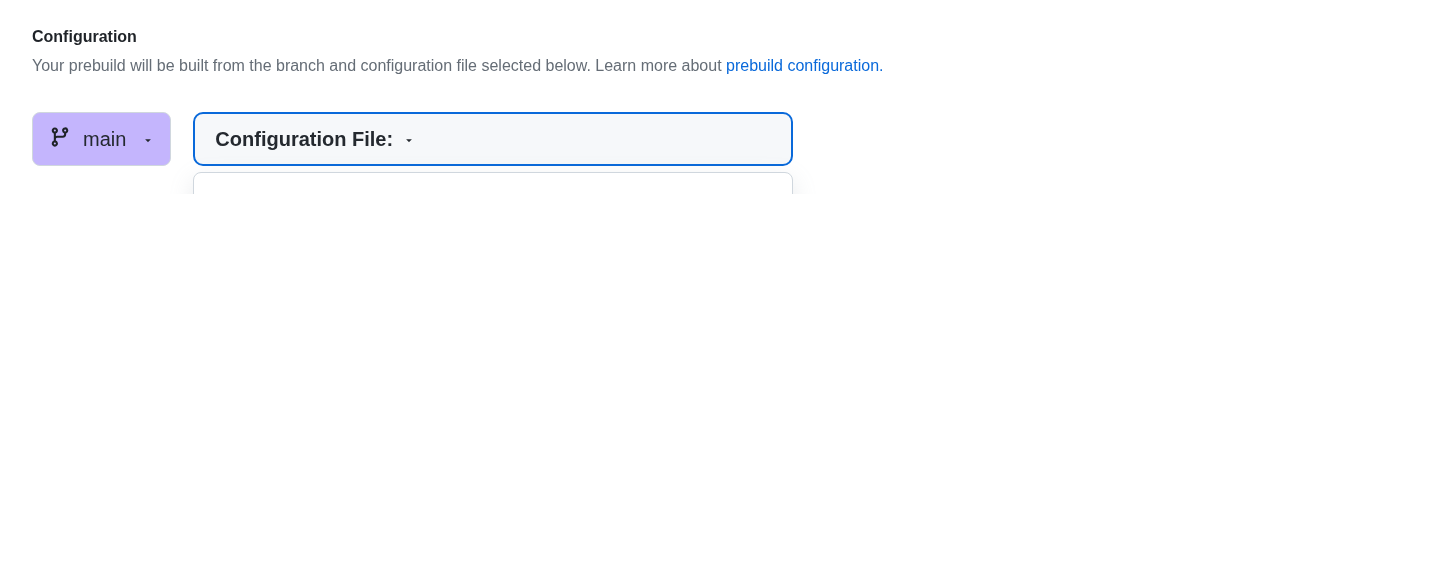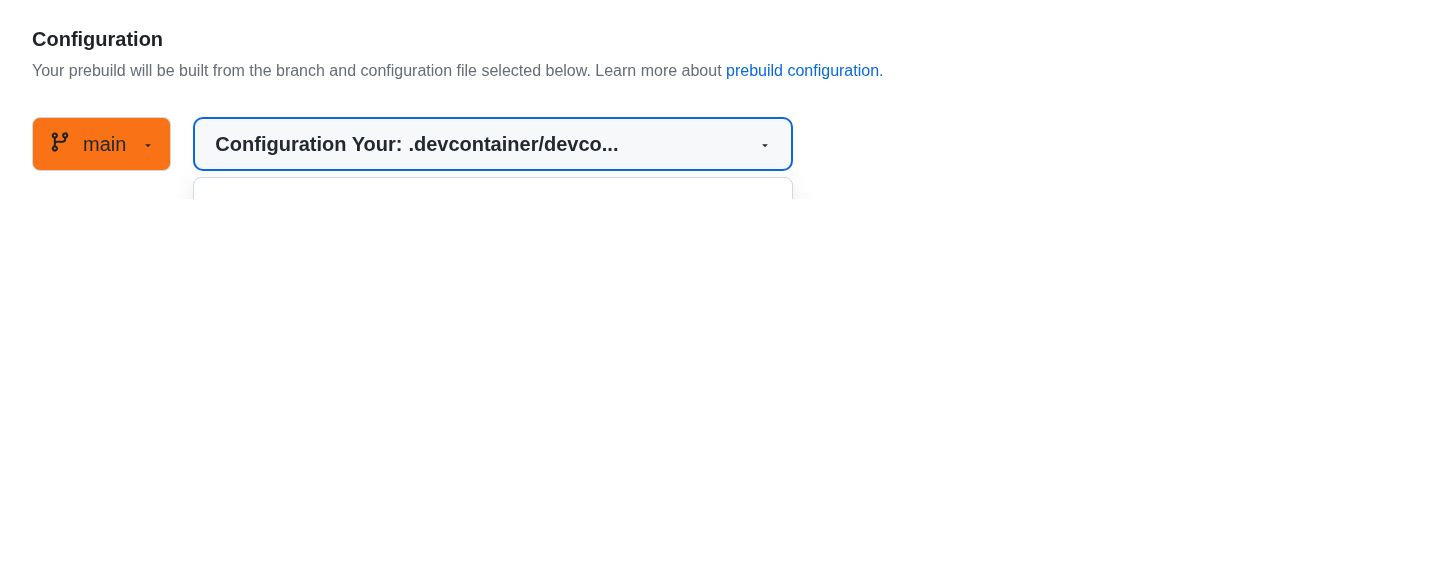--- a/index.html
+++ b/index.html
@@ -8,21 +8,21 @@
       padding: 0;
     }
     body {
       font-family: -apple-system, BlinkMacSystemFont, "Segoe UI", Helvetica, Arial, sans-serif;
       padding: 28px 32px;
       background: #ffffff;
       color: #24292f;
       font-size: 14px;
     }
     .heading {
-      font-size: 20px;
+      font-size: 16px;
       font-weight: 600;
       color: #1f2328;
       margin-bottom: 8px;
     }
     .description {
       font-size: 16px;
       color: #656d76;
       line-height: 1.5;
       margin-bottom: 34px;
     }
@@ -35,21 +35,21 @@
       gap: 22px;
       align-items: flex-start;
     }
     .branch-picker {
       display: inline-flex;
       align-items: center;
       gap: 8px;
       padding: 10px 16px;
       border: 1px solid #d0d7de;
       border-radius: 8px;
-      background: #f97316;
+      background: #c4b5fd;
       color: #24292f;
       font-size: 20px;
       cursor: pointer;
       font-weight: 400;
       height: 54px;
     }
     .branch-picker .branch-name {
       margin-left: 4px;
       margin-right: 8px;
     }
@@ -148,22 +148,21 @@
     <span class="branch-name">main</span>
     <span class="caret">
       <svg width="12" height="12" viewBox="0 0 16 16">
           <path d="M4.427 7.427l3.396 3.396a.25.25 0 00.354 0l3.396-3.396A.25.25 0 0011.396 7H4.604a.25.25 0 00-.177.427z"></path>
         </svg>
     </span>
   </button>
 
   <div class="config-wrapper">
     <button class="config-dropdown-btn">
-      <span class="label">Configuration Your:</span>
-      <span class="value">.devcontainer/devco...</span>
+      <span class="label">Configuration File:</span>
       <span class="caret">
         <svg width="12" height="12" viewBox="0 0 16 16">
             <path d="M4.427 7.427l3.396 3.396a.25.25 0 00.354 0l3.396-3.396A.25.25 0 0011.396 7H4.604a.25.25 0 00-.177.427z"></path>
           </svg>
       </span>
     </button>
 
     <div class="dropdown-menu" id="config-menu">
 
     <div class="dropdown-item selected">

